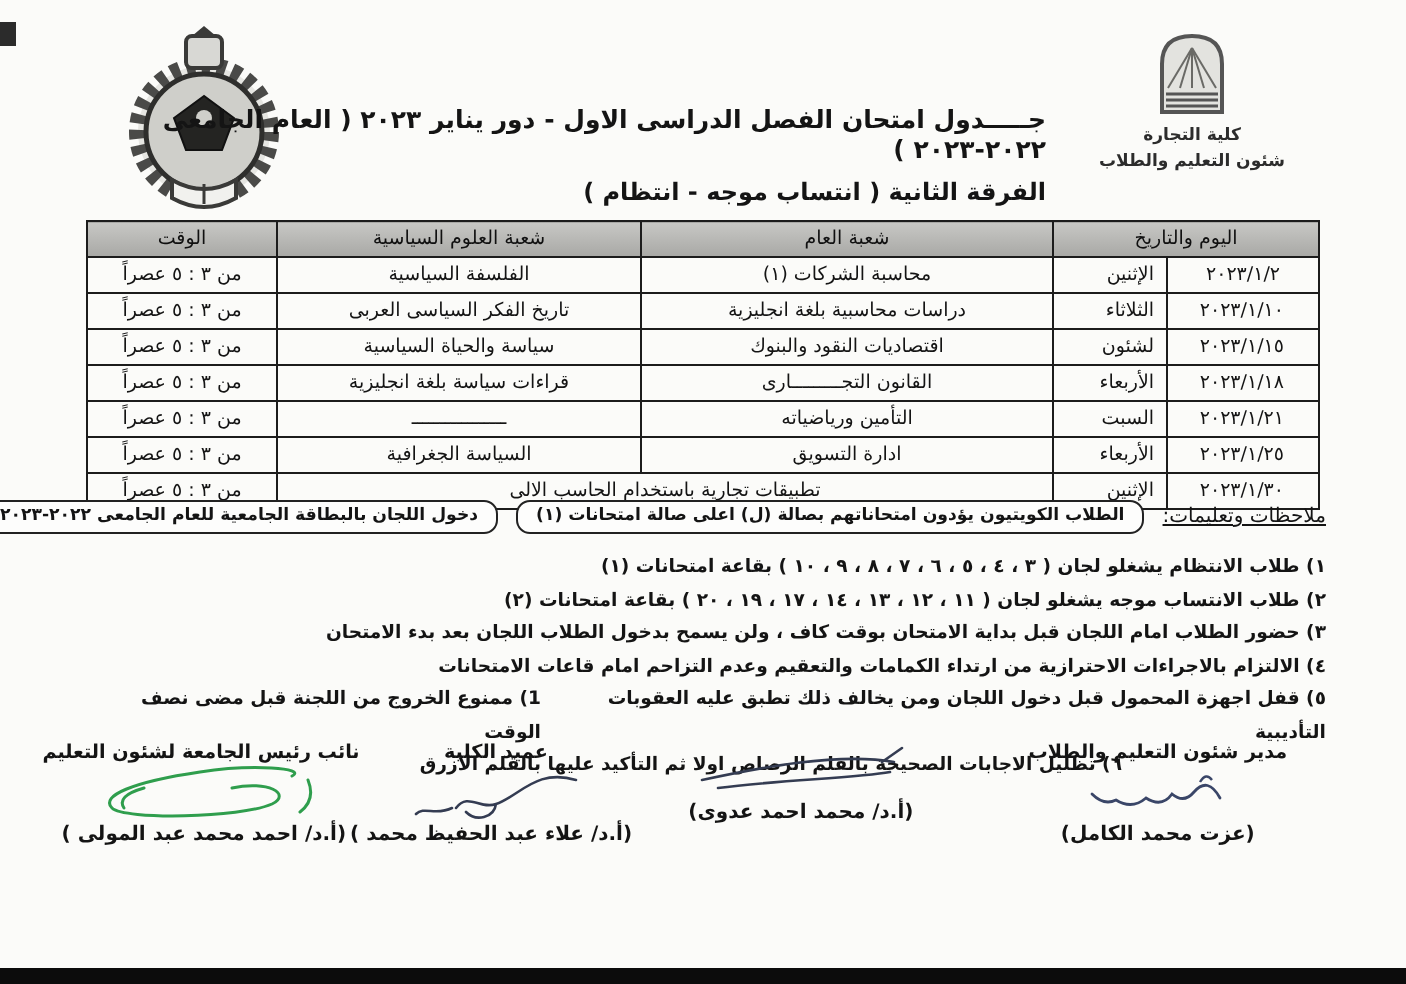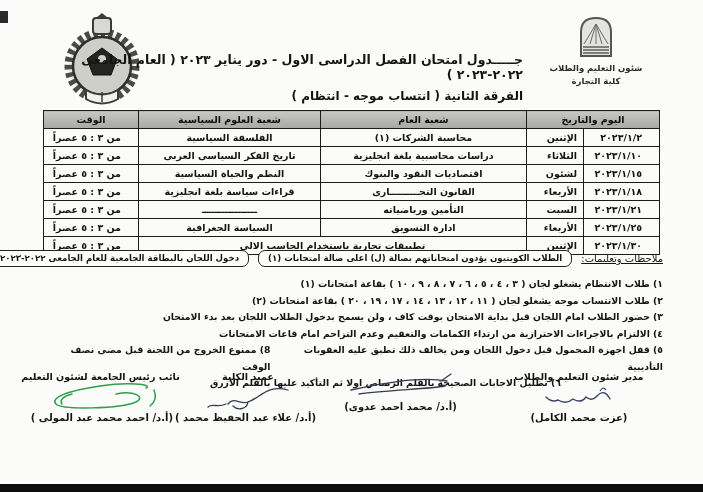--- a/index.html
+++ b/index.html
@@ -12,21 +12,21 @@
   .emblem-left{position:absolute; top:12px; left:52px; width:100px; height:96px;}
   .stamp-right{position:absolute; top:14px; right:42px; width:130px; text-align:center;}
   .stamp-right .stamp-labels{font-size:8.5px; font-weight:bold; line-height:1.5; color:#2c2c2c;}
   .titles{position:absolute; top:52px; right:180px; width:472px; }
   .doc-title{font-size:12.5px; font-weight:bold; letter-spacing:.2px;}
   .doc-subtitle{font-size:12px; font-weight:bold; margin-top:7px;}
   .scan-speck{position:absolute; top:11px; left:0px; width:8px; height:12px; background:#2b2b2b;}
   
   .sched{position:absolute; top:110px; right:43px; width:616px; border-collapse:collapse; table-layout:fixed;}
   .sched th,.sched td{
-    border:1.4px solid #1c1c1c; padding:1px 17px; font-size:9.5px; font-weight:bold;
+    border:1.4px solid #1c1c1c; padding:1px 17px; font-size:9.5px; font-weight:normal;
     text-align:center; height:15px; overflow:hidden; white-space:nowrap;
   }
   .sched th{background:linear-gradient(#c7c7c4,#a8a8a5); color:#101010;}
   .col-date{width:76px;} .col-day{width:57px;} .col-gen{width:206px;}
   .col-pol{width:182px;} .col-time{width:95px;}
   .sched td.day-cell{text-align:right; padding-right:6px;}
   .dash-cell{letter-spacing:-1px; font-weight:bold;}
   
   .notes{position:absolute; top:250px; right:40px; left:38px;}
   .notes-top{display:flex; align-items:center; gap:9px;}
@@ -75,22 +75,22 @@
           <line x1="23" y1="10" x2="17" y2="30"></line>
         <line x1="23" y1="10" x2="23" y2="30"></line>
           <line x1="23" y1="10" x2="29" y2="30"></line>
         <line x1="23" y1="10" x2="35" y2="30"></line>
       </g>
       <line x1="10" y1="33" x2="36" y2="33" stroke="#555" stroke-width="1.4"></line>
       <line x1="10" y1="36" x2="36" y2="36" stroke="#555" stroke-width="1.4"></line>
       <line x1="10" y1="39" x2="36" y2="39" stroke="#555" stroke-width="1.4"></line>
     </svg>
     <div class="stamp-labels">
+      <div>كلية التجارة</div>
       <div>شئون التعليم والطلاب</div>
-      <div>كلية التجارة</div>
     </div>
   </div>
 
   <div class="titles">
     <div class="doc-title">جـــــدول امتحان الفصل الدراسى الاول - دور يناير ٢٠٢٣ ( العام الجامعى ٢٠٢٢-٢٠٢٣ )</div>
     <div class="doc-subtitle">الفرقة الثانية ( انتساب موجه - انتظام )</div>
   </div>
 
   <table class="sched" dir="rtl">
     <colgroup>
@@ -118,21 +118,21 @@
       <td>٢٠٢٣/١/١٠</td>
       <td class="day-cell">الثلاثاء</td>
       <td>دراسات محاسبية بلغة انجليزية</td>
       <td>تاريخ الفكر السياسى العربى</td>
       <td>من ٣ : ٥ عصراً</td>
     </tr>
     <tr>
       <td>٢٠٢٣/١/١٥</td>
       <td class="day-cell">لشئون</td>
       <td>اقتصاديات النقود والبنوك</td>
-      <td>النظم والحياة السياسية</td>
+      <td>سياسة والحياة السياسية</td>
       <td>من ٣ : ٥ عصراً</td>
     </tr>
     <tr>
       <td>٢٠٢٣/١/١٨</td>
       <td class="day-cell">الأربعاء</td>
       <td>القانون التجـــــــــارى</td>
       <td>قراءات سياسة بلغة انجليزية</td>
       <td>من ٣ : ٥ عصراً</td>
     </tr>
     <tr>
@@ -164,21 +164,21 @@
       <span class="note-box">الطلاب الكويتيون يؤدون امتحاناتهم بصالة (ل) اعلى صالة امتحانات (١)</span>
       <span class="note-box">دخول اللجان بالبطاقة الجامعية للعام الجامعى ٢٠٢٢-٢٠٢٣</span>
     </div>
     <div class="notes-items">
       <div>١) طلاب الانتظام يشغلو لجان ( ٣ ، ٤ ، ٥ ، ٦ ، ٧ ، ٨ ، ٩ ، ١٠ ) بقاعة امتحانات (١)</div>
       <div>٢) طلاب الانتساب موجه يشغلو لجان ( ١١ ، ١٢ ، ١٣ ، ١٤ ، ١٧ ، ١٩ ، ٢٠ )  بقاعة امتحانات (٢)</div>
       <div>٣) حضور الطلاب امام اللجان قبل بداية الامتحان بوقت كاف ، ولن يسمح بدخول الطلاب اللجان بعد بدء الامتحان</div>
       <div>٤) الالتزام بالاجراءات الاحترازية من ارتداء الكمامات والتعقيم وعدم التزاحم امام قاعات الامتحانات</div>
       <div class="notes-line-split">
         <span>٥) قفل اجهزة المحمول قبل دخول اللجان ومن يخالف ذلك تطبق عليه العقوبات التأديبية</span>
-        <span>8) ممنوع الخروج من اللجنة قبل مضى نصف الوقت</span>
+        <span>1) ممنوع الخروج من اللجنة قبل مضى نصف الوقت</span>
       </div>
       <div class="notes-indent">٦) تظليل الاجابات الصحيحة بالقلم الرصاص اولا ثم التأكيد عليها بالقلم الازرق</div>
     </div>
   </div>
 
   <div class="signs">
     <div class="sig-block sb1">
       <div class="sig-title">مدير شئون التعليم والطلاب</div>
       <div class="sig-art">
         <svg width="78" height="28" viewBox="0 0 78 28">

